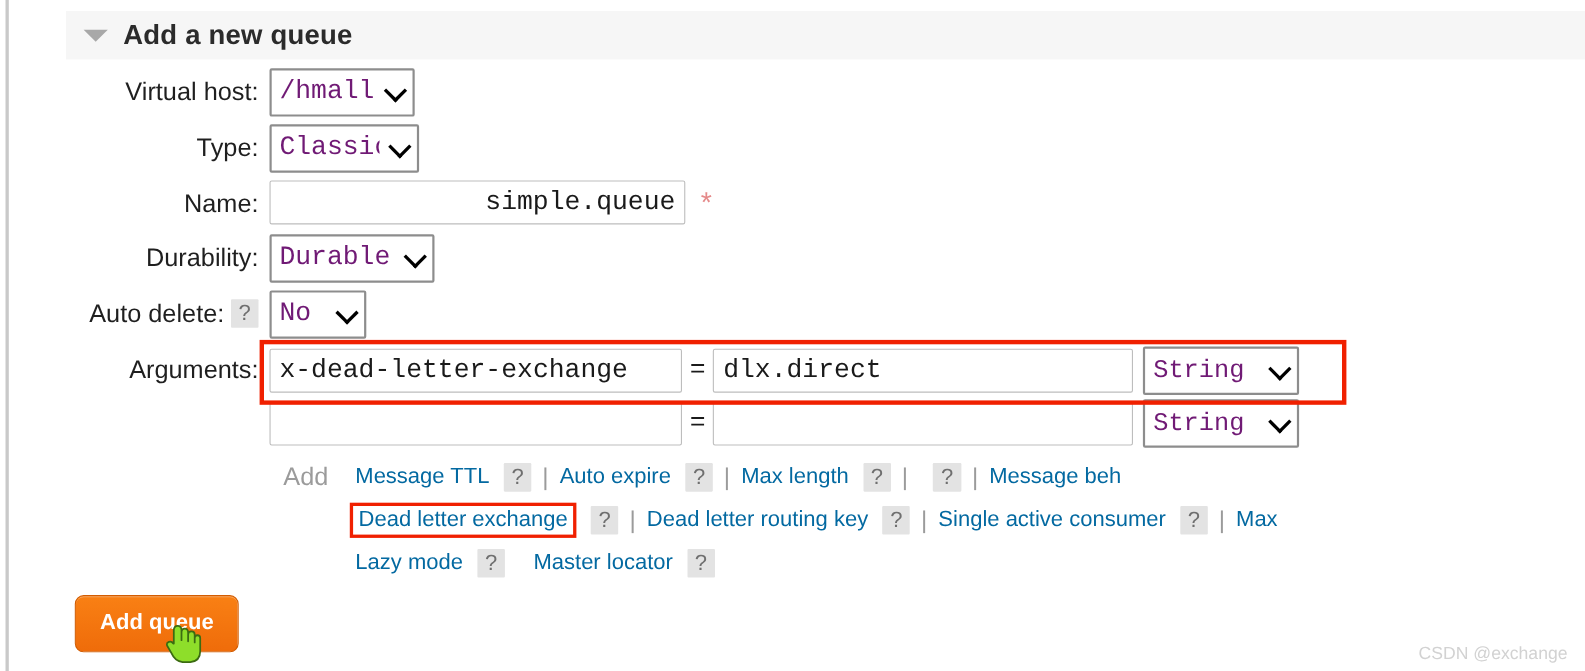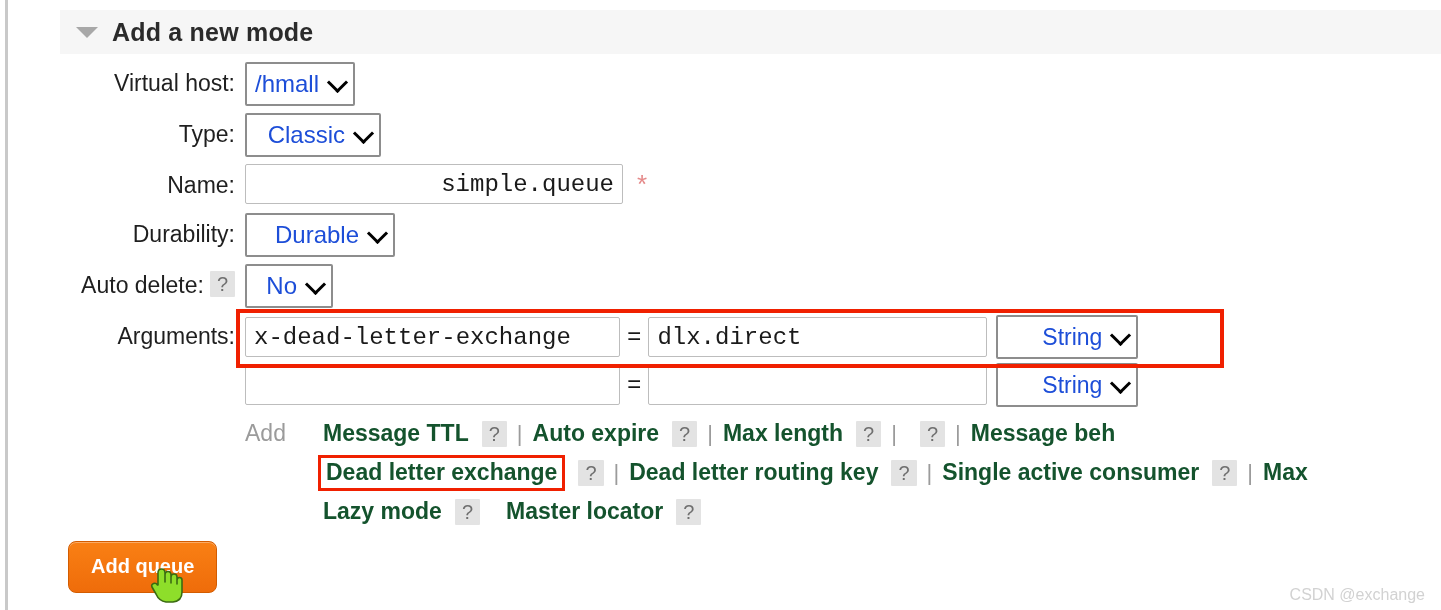--- a/index.html
+++ b/index.html
@@ -71,34 +71,33 @@
     color: #1f1f1f;
     line-height: 42px;
     white-space: nowrap;
     box-sizing: border-box;
   }
   .lbl .qmark { margin-left: 6px; }
 
   .field { flex: 1; display: flex; align-items: center; }
 
   select.sel {
-    font-family: Liberation Sans, sans-serif;
+    font-family: Liberation Mono, monospace;
     font-size: 24px;
-    color: #1d4ed8;
+    color: #701a75;
     background: #ffffff;
     border: 2px solid #8d8d8d;
     border-radius: 2px;
     padding: 3px 6px 4px 7px;
     height: 44px;
     box-sizing: border-box;
     appearance: none;
     -webkit-appearance: none;
     background-image: none;
     padding-right: 34px;
-    text-align: right;
   }
   .selwrap { position: relative; display: inline-block; }
   .selwrap .chev {
     position: absolute;
     right: 10px;
     top: 50%;
     width: 12px;
     height: 12px;
     margin-top: -9px;
     border-right: 3px solid #000;
@@ -148,21 +147,21 @@
     align-items: center;
     margin-bottom: 4px;
   }
   .arg-key { width: 375px; }
   .eq {
     font-size: 24px;
     color: #1a1a1a;
     margin: 0 7px;
     font-family: "Liberation Mono", monospace;
   }
-  .arg-val { width: 339px; }
+  .arg-val { width: 382px; }
   .arg-type { margin-left: 9px; }
   .arg-type select.sel { width: 142px; font-size: 23px; }
 
   .redbox {
     position: absolute;
     border: 4px solid #f02000;
     pointer-events: none;
   }
 
   
@@ -174,29 +173,29 @@
   .hrow {
     display: flex;
     align-items: center;
     height: 39px;
     white-space: nowrap;
   }
   .addword {
     color: #9b9b9b;
     font-size: 23px;
     width: 78px;
-    text-align: left;
+    text-align: center;
     padding-right: 12px;
     box-sizing: border-box;
   }
   .hspacer { width: 78px; }
   .hlink {
-    font-size: 23px;
-    font-weight: bold;
-    color: #14532d;
+    font-size: 20px;
+    font-weight: normal;
+    color: #0369a1;
     cursor: pointer;
   }
   .sep {
     font-size: 22px;
     color: #9b9b9b;
     margin: 0 10px;
   }
   .gap { display: inline-block; width: 13px; }
 
   .hl-box {
@@ -244,21 +243,21 @@
 </style>
 </head>
 <body>
 
 <div id="screen">
 
   <div class="left-rule"></div>
 
   <div class="section-header">
     <div class="collapse-triangle"></div>
-    <div class="section-title">Add a new mode</div>
+    <div class="section-title">Add a new queue</div>
   </div>
 
   <div class="form">
 
     <div class="row">
       <div class="lbl">Virtual host:</div>
       <div class="field">
         <span class="selwrap">
           <select class="sel">
             <option>/hmall</option>

